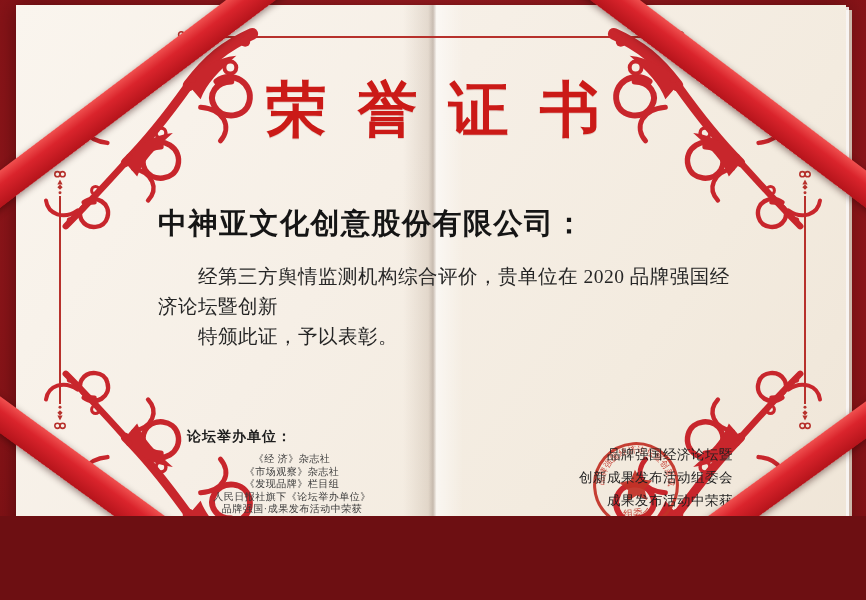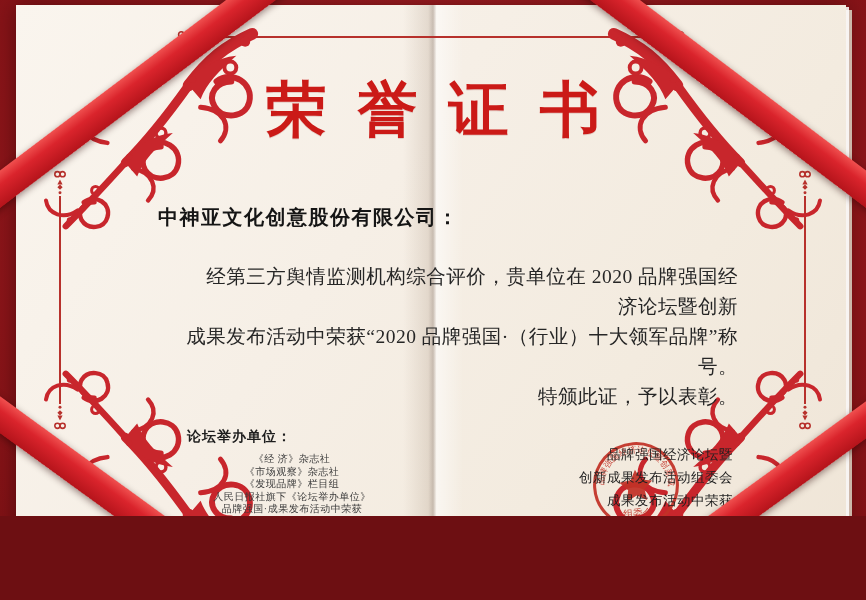--- a/index.html
+++ b/index.html
@@ -48,24 +48,24 @@
   
   .title{
     position:absolute;left:0;right:0;top:70px;text-align:center;z-index:3;
     font-size:60px;font-weight:bold;color:#cb1a17;
     letter-spacing:.52em;text-indent:.52em;
     text-shadow:0 1px 0 rgba(120,0,0,.15);
   }
   .recipient{
     position:absolute;left:158px;top:204px;z-index:3;
     font-family:"Liberation Sans","DejaVu Sans",sans-serif;
-    font-size:20px;font-weight:700;color:#151515;letter-spacing:1.5px;
+    font-size:29px;font-weight:700;color:#151515;letter-spacing:1.5px;
   }
   .body-text{position:absolute;left:158px;top:262px;width:580px;z-index:3;
-    font-size:19.5px;line-height:30px;color:#262626;letter-spacing:.5px;text-align:right;}
+    font-size:19.5px;line-height:30px;color:#262626;letter-spacing:.5px;}
   .body-text .indent{text-indent:40px;}
   .organizers{position:absolute;left:187px;top:428px;z-index:3;color:#2d2d2d;}
   .organizers .head{font-size:14px;font-weight:700;letter-spacing:1px;color:#1d1d1d;}
   .organizers .items{margin-top:7px;text-align:center;}
   .organizers .items div{font-size:10px;line-height:12.6px;letter-spacing:.5px;color:#3a3a3a;}
   .issuer{
     position:absolute;left:538px;top:443px;width:195px;z-index:4;
     text-align:right;font-size:13.5px;line-height:23px;color:#1f1f1f;letter-spacing:.5px;
   }
   .seal{position:absolute;left:591px;top:440px;width:90px;height:90px;z-index:3;
@@ -166,21 +166,20 @@
     </svg>
   <svg class="orn orn-br">
       <use href="#orn-sym"></use>
     </svg>
 
   <div class="title">荣誉证书</div>
   <div class="recipient">中神亚文化创意股份有限公司：</div>
 
   <div class="body-text">
     <div class="indent">经第三方舆情监测机构综合评价，贵单位在 2020 品牌强国经济论坛暨创新</div>
-    <div>成果发布活动中荣获“2020 品牌强国·（行业）十大领军品牌”称号。</div>
     <div class="indent">特颁此证，予以表彰。</div>
   </div>
 
   <div class="organizers">
     <div class="head">论坛举办单位：</div>
     <div class="items">
       <div>《经 济》杂志社</div>
       <div>《市场观察》杂志社</div>
       <div>《发现品牌》栏目组</div>
       <div>人民日报社旗下《论坛举办单位》</div>

